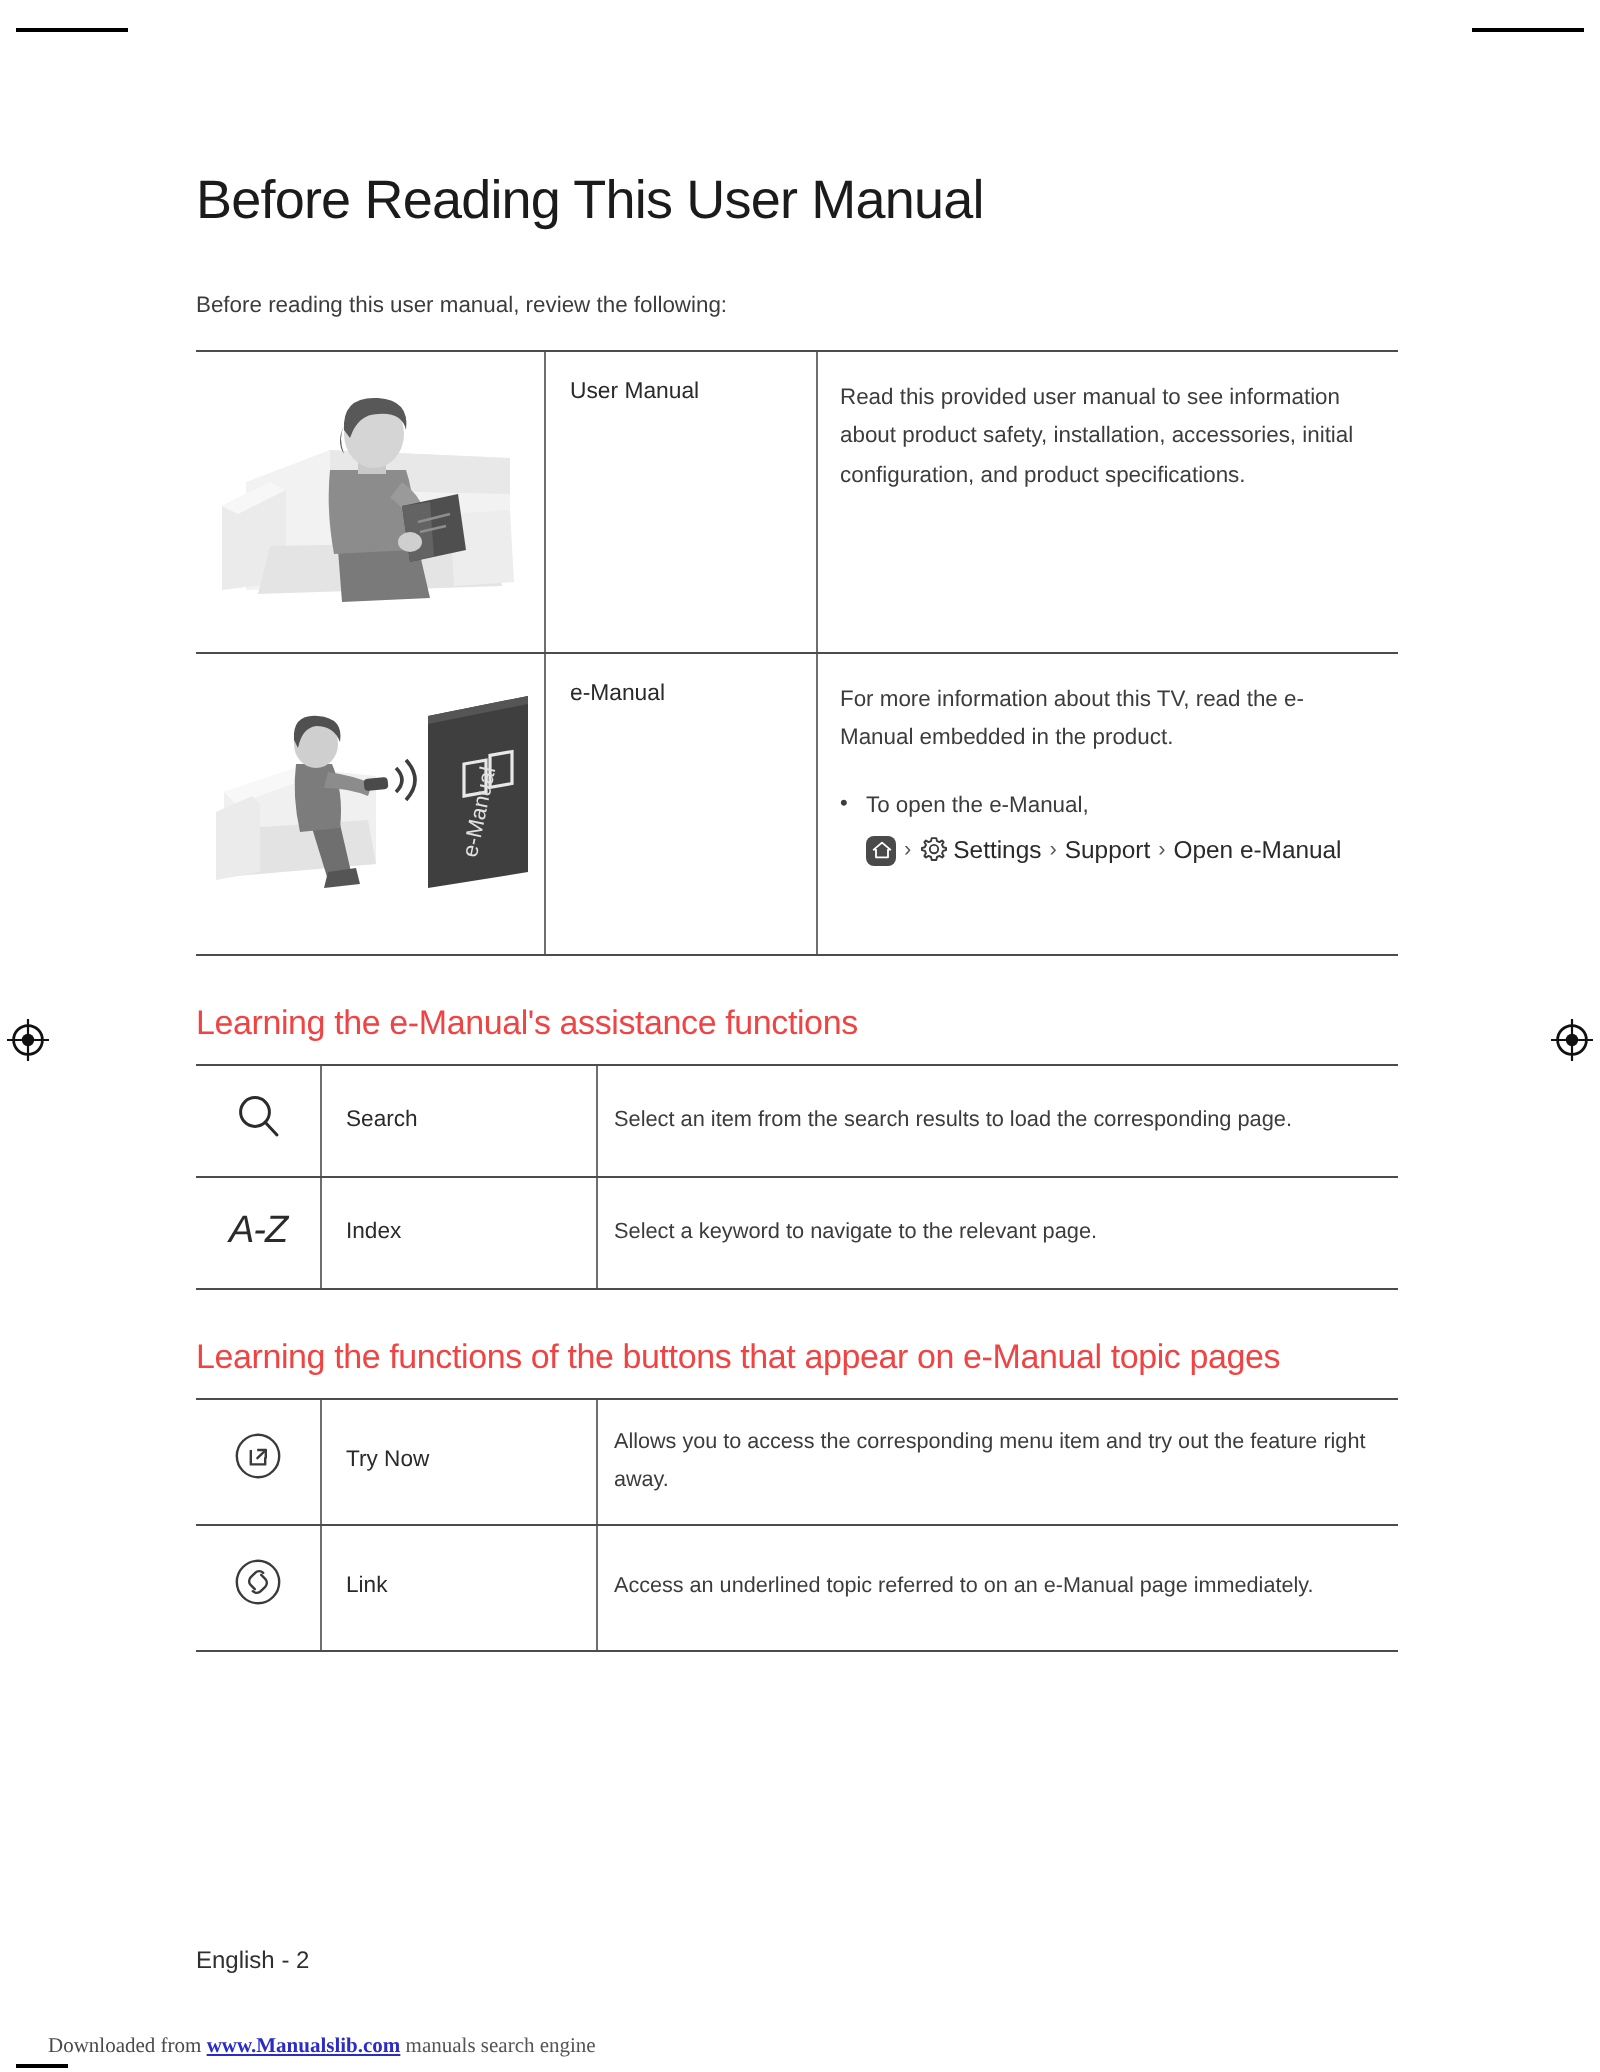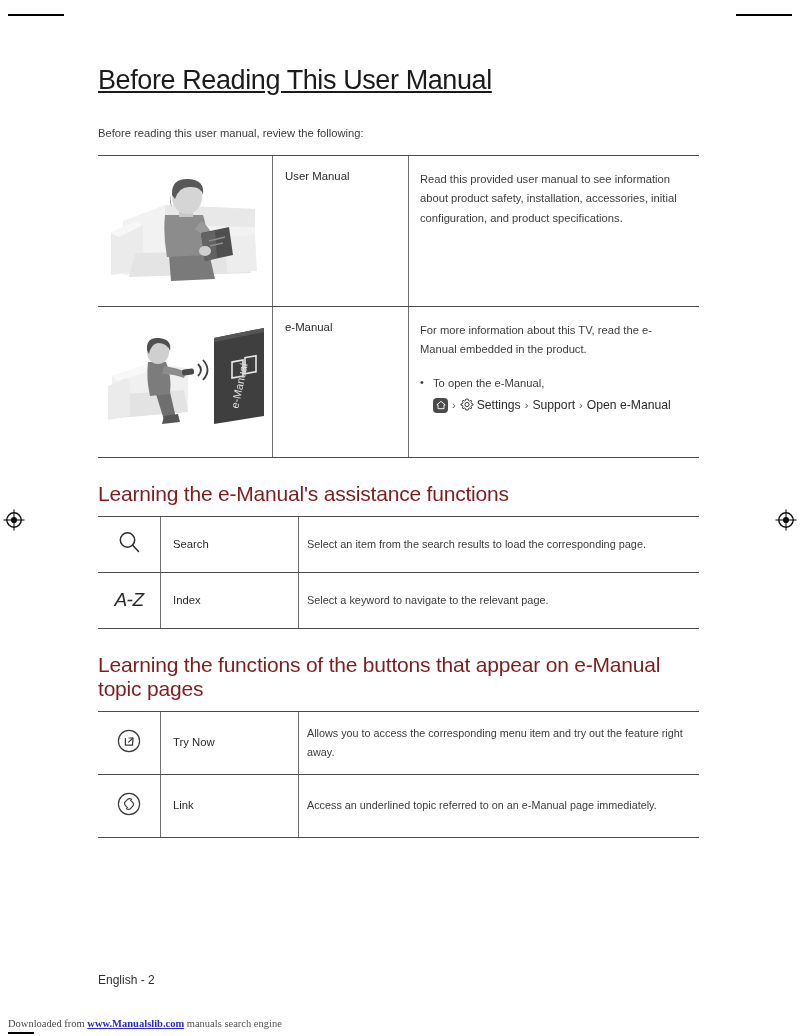--- a/index.html
+++ b/index.html
@@ -40,24 +40,23 @@
     left: 98px;
     top: 0;
     width: 601px;
   }
 
   h1.page-title {
     font-size: 27px;
     font-weight: 400;
     letter-spacing: -0.4px;
     margin: 0;
-    padding-top: 64px;
+    padding-top: 84px;
     line-height: 1.2;
     color: #1b1b1b;
-    text-decoration: underline;
   }
 
   .intro {
     margin-top: 28px;
     font-size: 11.2px;
     line-height: 1.65;
     color: #3c3c3c;
   }
   .intro div { white-space: nowrap; }
 
@@ -118,23 +117,23 @@
   .icon-gear { width: 14px; height: 14px; flex: none; display:inline-block; }
 
   .note-under-table {
     margin-top: 11px;
     font-size: 10.6px;
     color: #3c3c3c;
     line-height: 1.6;
   }
 
   h2.section-title {
-    font-size: 21px;
+    font-size: 17px;
     font-weight: 400;
-    color: #7f1d1d;
+    color: #ef4444;
     margin: 24px 0 10px 0;
     letter-spacing: -0.2px;
   }
 
   
   .t2 .c-icon  { width: 62px; text-align: center; font-style: italic; }
   .t2 .c-label { width: 125px; padding-left: 12px; font-size: 11.3px; color: #2a2a2a; line-height: 1.5; }
   .t2 .c-desc  { padding: 8px 10px 8px 8px; font-size: 10.9px; color: #3c3c3c; line-height: 1.7; }
   .t2 td { height: 39px; }
   .t2 tr.tall td { height: 47px; }
@@ -169,21 +168,21 @@
   
   .page-footer {
     position: absolute;
     left: 98px;
     top: 973px;
     font-size: 12px;
     color: #2f2f2f;
   }
   .watermark {
     position: absolute;
-    left: 8px;
+    left: 24px;
     top: 1018px;
     font-family: "Liberation Serif", serif;
     font-size: 10.5px;
     color: #4a4a4a;
     white-space: nowrap;
   }
   .watermark a {
     color: #2b2bc8;
     text-decoration: underline;
     font-weight: bold;

